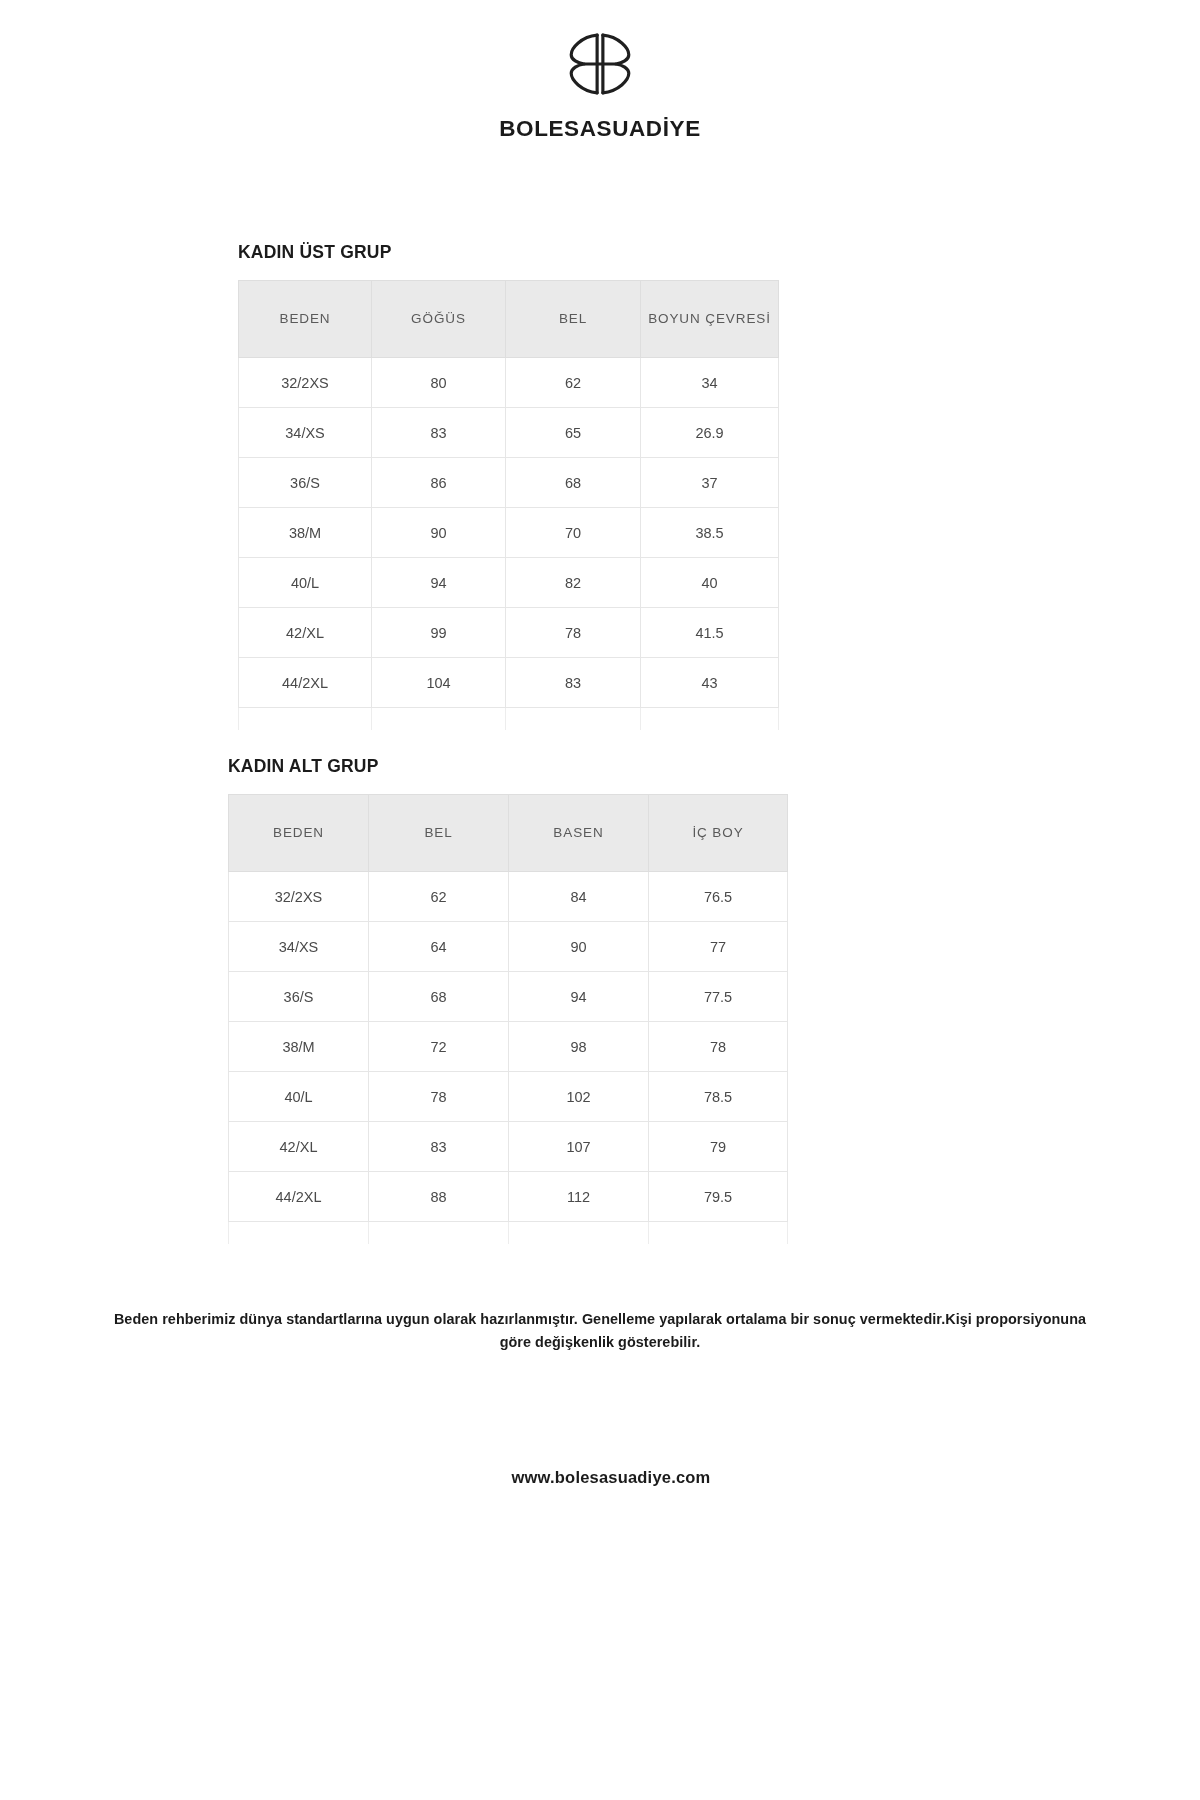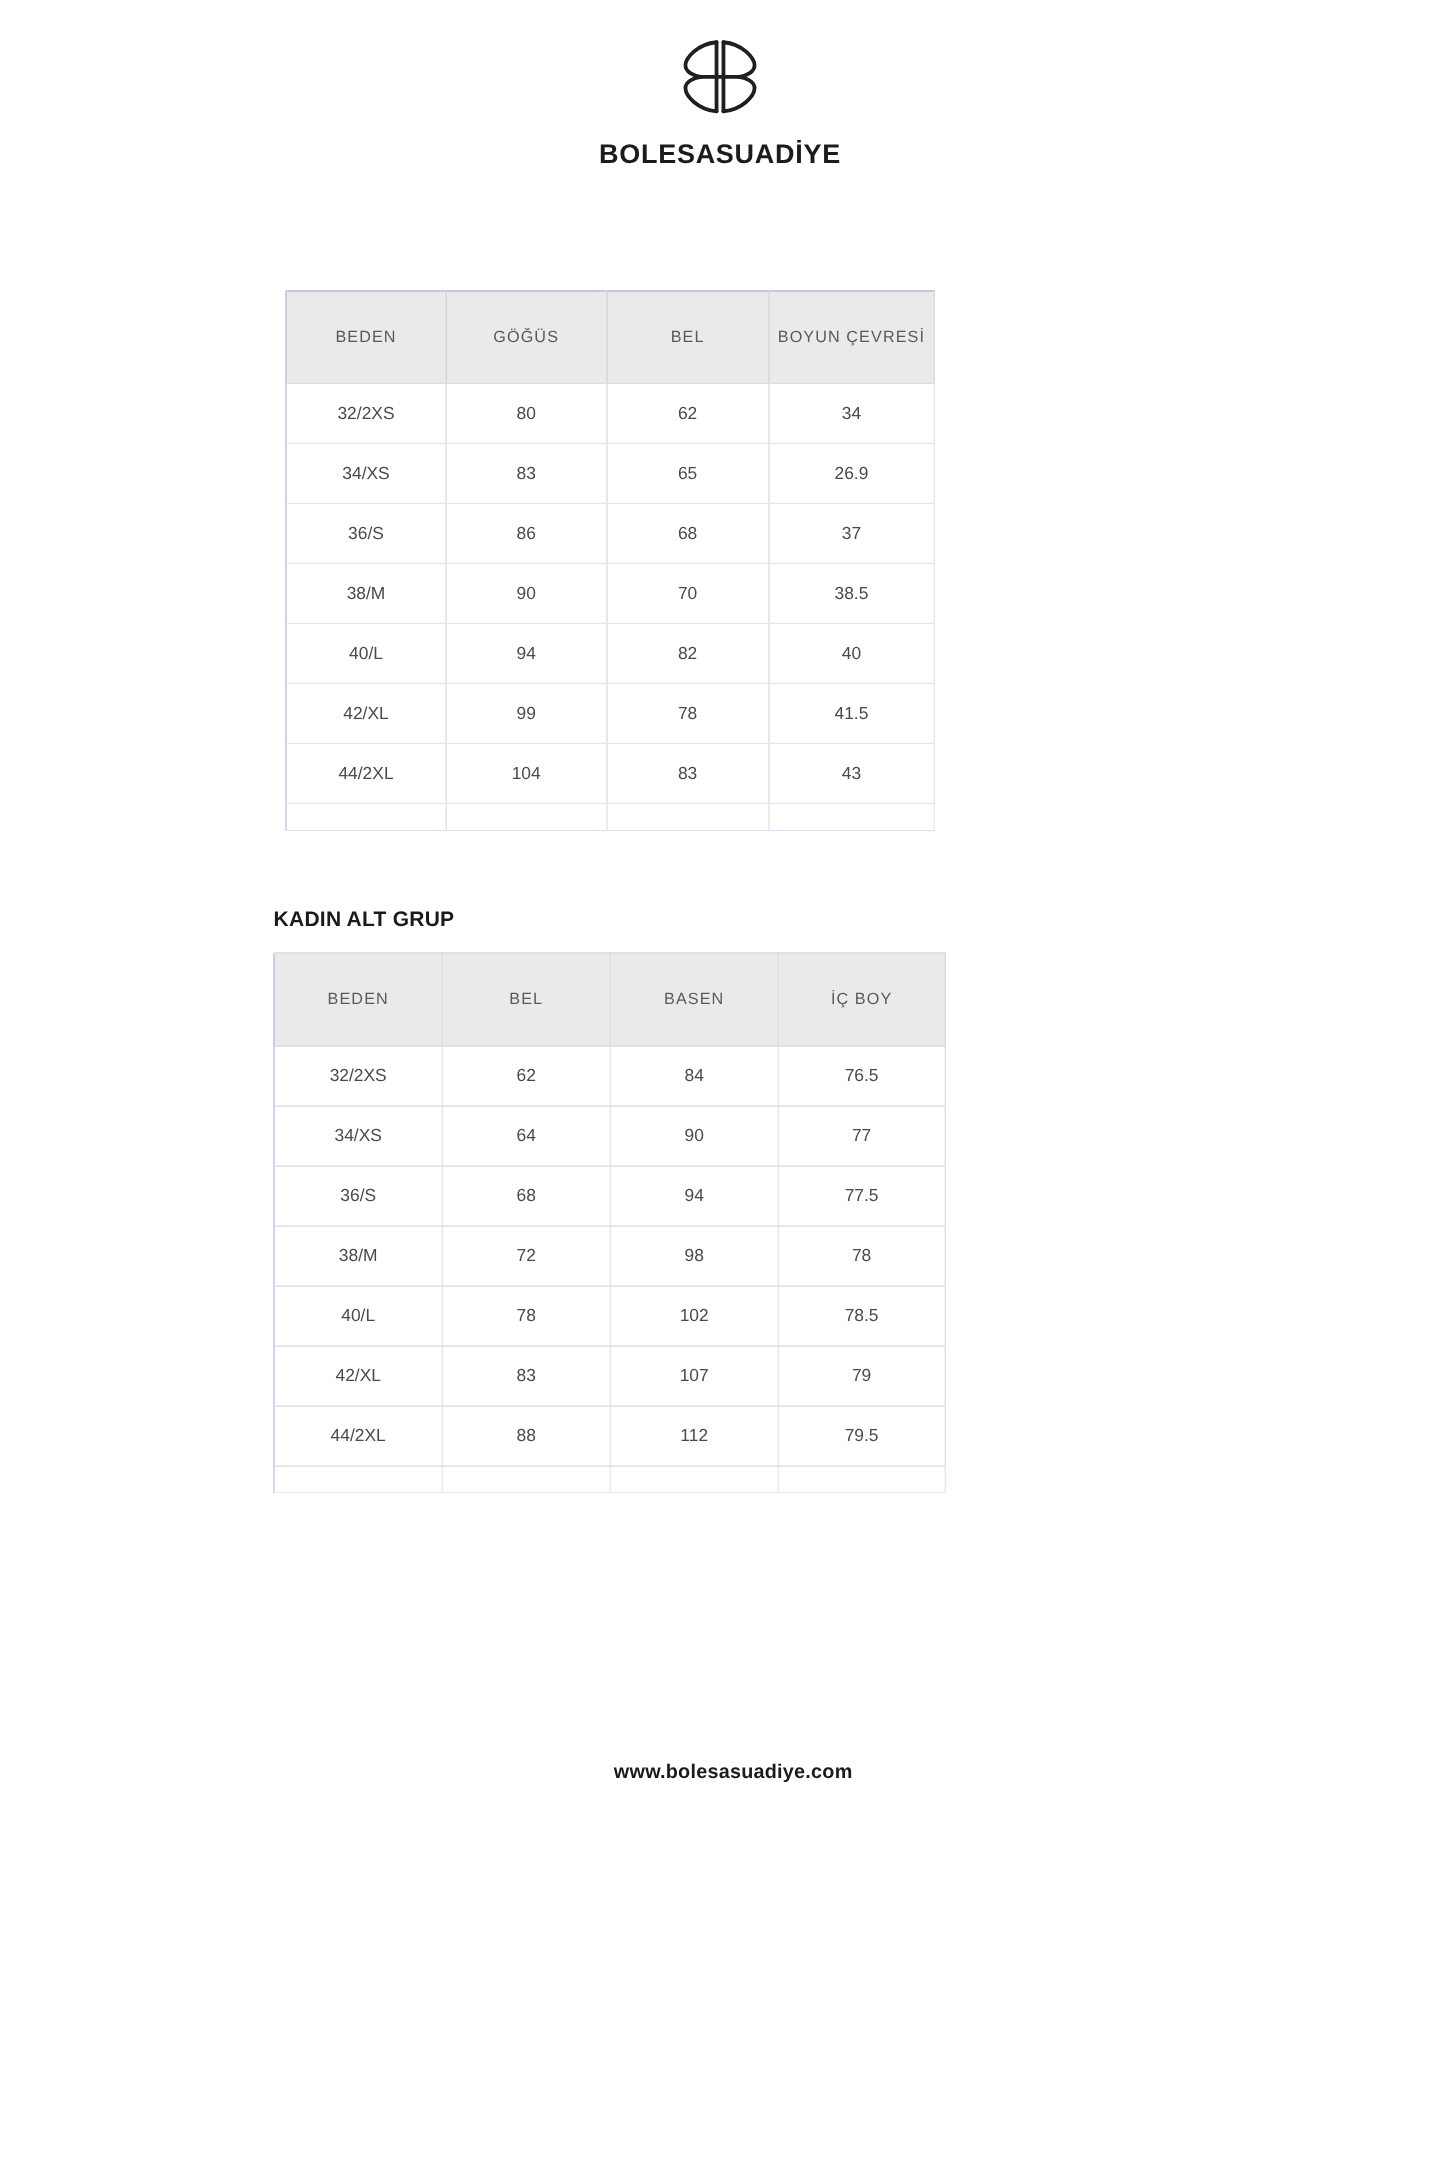--- a/index.html
+++ b/index.html
@@ -157,20 +157,21 @@
 
           <path d="M28 50 L72 50"></path>
         </g>
       </svg>
     </span>
     <div class="brand-name">BOLESASUADİYE</div>
   </div>
 
   <div class="section" style="top:242px;">
     <div style="margin-left:238px;">
+      <div class="section-title">KADIN ÜST GRUP</div>
       <table class="size-table" id="table-ust">
         <colgroup>
           <col class="c-beden">
             <col class="c-gogus">
             <col class="c-bel">
             <col class="c-boyun">
         </colgroup>
         <thead>
           <tr>
             <th>BEDEN</th>
@@ -298,16 +299,20 @@
             <td></td>
               <td></td>
             <td></td>
               <td></td>
           </tr>
         </tbody>
       </table>
     </div>
   </div>
 
+  <div class="disclaimer" style="top:1308px;">
+    <span>Beden rehberimiz dünya standartlarına uygun olarak hazırlanmıştır. Genelleme yapılarak ortalama bir sonuç</span>
+    <span>vermektedir.Kişi proporsiyonuna göre değişkenlik gösterebilir.</span>
+  </div>
 
   <div class="site-url" style="top:1468px;">www.bolesasuadiye.com</div>
 
 </div>
 
 </body></html>

